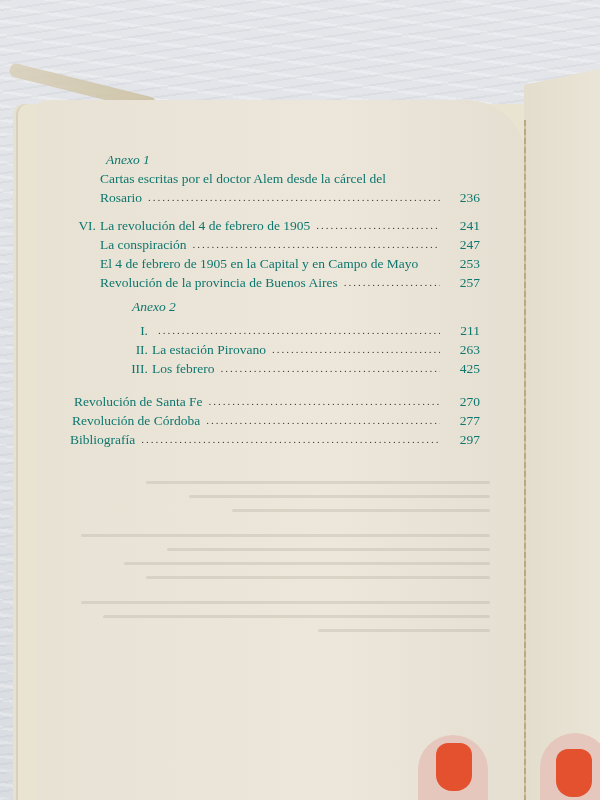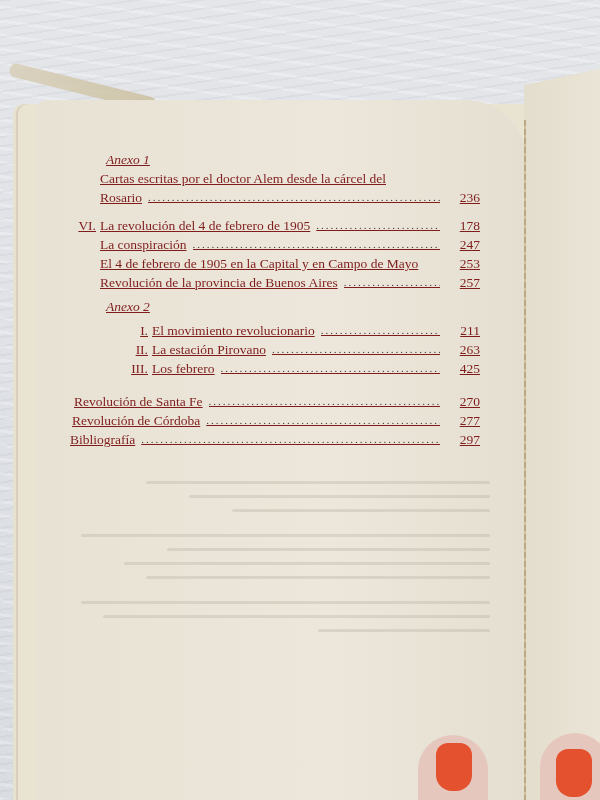--- a/index.html
+++ b/index.html
@@ -36,21 +36,21 @@
     background: linear-gradient(90deg, #e3ddcd 0%, #ebe6d8 100%);
     transform: skewY(-12deg); transform-origin: left top;
   }
   .gutter {
     position: absolute; left: 524px; top: 120px; width: 2px; height: 690px;
     background: repeating-linear-gradient(180deg, #b49a6e 0 6px, #cdb98f 6px 9px);
     opacity: 0.8;
   }
   .toc {
     position: absolute; left: 60px; top: 150px; width: 420px;
-    color: #7f1d1d; font-size: 13.5px; line-height: 19px; text-decoration: underline;
+    color: #0f766e; font-size: 13.5px; line-height: 19px;
   }
   .annex { font-style: italic; margin-left: 46px; height: 19px; }
   .row { display: flex; align-items: flex-end; height: 19px; white-space: nowrap; }
   .num { width: 36px; text-align: right; flex: none; padding-right: 4px; }
   .title { flex: none; }
   .leader {
     flex: 1; overflow: hidden; margin: 0 6px; color: #3a3630;
     letter-spacing: 2px; font-size: 11px;
   }
   .leader::before { content: "......................................................................................................................................"; }
@@ -92,21 +92,21 @@
     <span class="leader"></span>
     <span class="page">236</span>
   </div>
 
   <div class="gap"></div>
 
   <div class="row">
     <span class="num">VI.</span>
     <span class="title">La revolución del 4 de febrero de 1905</span>
     <span class="leader"></span>
-    <span class="page">178</span>
+    <span class="page">241</span>
   </div>
   <div class="row">
     <span class="num"></span>
     <span class="title">La conspiración</span>
     <span class="leader"></span>
     <span class="page">247</span>
   </div>
   <div class="row">
     <span class="num"></span>
     <span class="title">El 4 de febrero de 1905 en la Capital y en Campo de Mayo</span>
@@ -114,26 +114,25 @@
     <span class="page">253</span>
   </div>
   <div class="row">
     <span class="num"></span>
     <span class="title">Revolución de la provincia de Buenos Aires</span>
     <span class="leader"></span>
     <span class="page">257</span>
   </div>
 
   <div class="gap" style="height:5px"></div>
-  <div class="annex" style="margin-left:46px">Anexo 2</div>
+  <div class="annex" style="margin-left:72px">Anexo 2</div>
   <div class="gap" style="height:5px"></div>
 
   <div class="row">
     <span class="num" style="width:88px">I.</span>
-    <span class="title">El movimiento revolucionario</span>
     <span class="leader"></span>
     <span class="page">211</span>
   </div>
   <div class="row">
     <span class="num" style="width:88px">II.</span>
     <span class="title">La estación Pirovano</span>
     <span class="leader"></span>
     <span class="page">263</span>
   </div>
   <div class="row">

